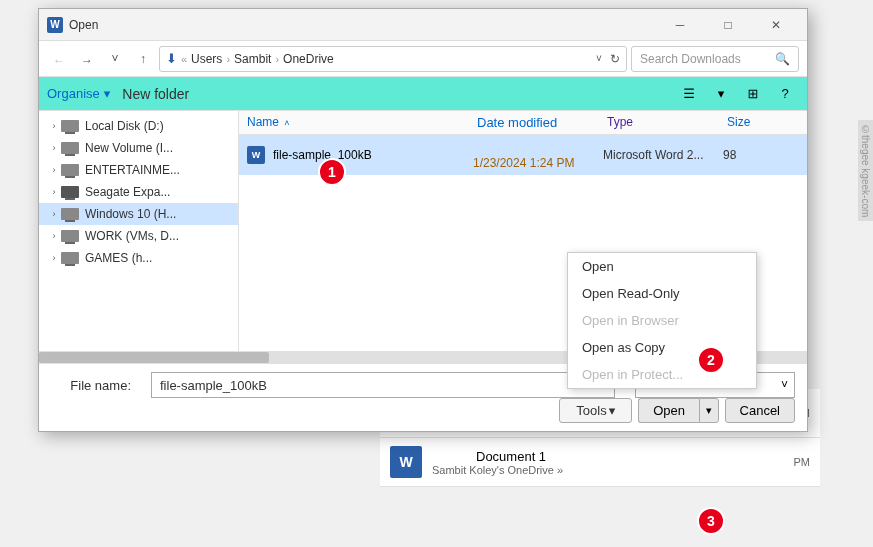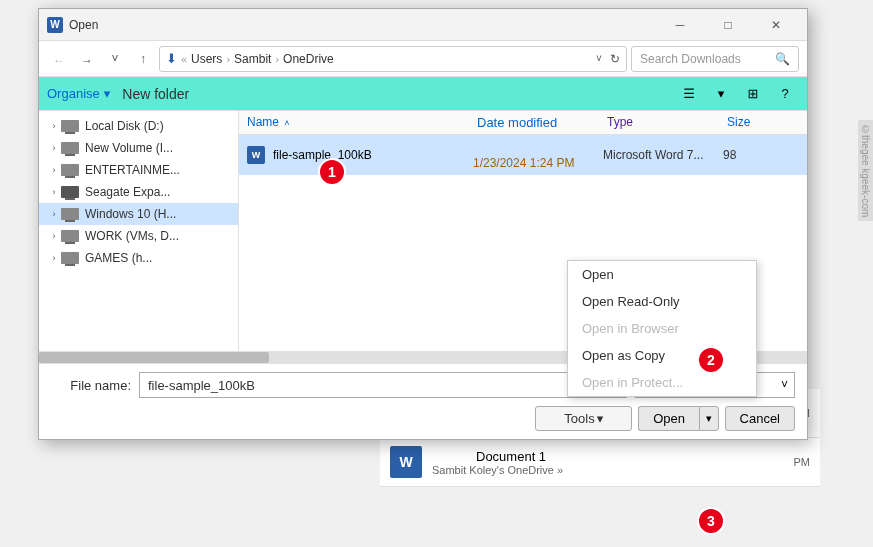--- a/index.html
+++ b/index.html
@@ -327,22 +327,21 @@
 
     
     .bottom-area {
       border-top: 1px solid #e0e0e0;
       padding: 8px 12px;
       background: white;
     }
     .filename-row {
       display: flex;
       align-items: center;
-      margin-bottom: 8px;
-      gap: 8px;
+      gap: 20px;
     }
     .filename-label { font-size: 13px; color: #333; width: 80px; text-align: right; }
     .filename-input {
       flex: 1;
       height: 26px;
       border: 1px solid #aaa;
       padding: 0 8px;
       font-size: 13px;
       color: #333;
     }
@@ -358,21 +357,21 @@
     }
 
     .action-row {
       display: flex;
       align-items: center;
       justify-content: flex-end;
       gap: 6px;
     }
     .tools-btn {
       display: flex; gap: 2px;
-      padding: 4px 28px;
+      padding: 4px 16px;
       font-size: 13px; color: #333;
       border: 1px solid #aaa;
       background: #f5f5f5;
       cursor: pointer;
       border-radius: 3px;
     }
     .open-btn-group {
       display: flex;
     }
     .open-btn-main {
@@ -569,21 +568,21 @@
           <span class="sort-arrow">˄</span>
         </span>
         <span class="col-date">Date modified</span>
         <span class="col-type">Type</span>
         <span class="col-size">Size</span>
       </div>
       <div class="file-row selected">
         <div class="file-icon">W</div>
         <span class="file-name">file-sample_100kB</span>
         <span class="file-date">1/23/2024 1:24 PM</span>
-        <span class="file-type">Microsoft Word 7...</span>
+        <span class="file-type">Microsoft Word 2...</span>
         <span class="file-size">98</span>
       </div>
     </div>
   </div>
 
   <div class="scroll-area">
     <div class="scroll-track">
       <div class="scroll-thumb"></div>
     </div>
   </div>

